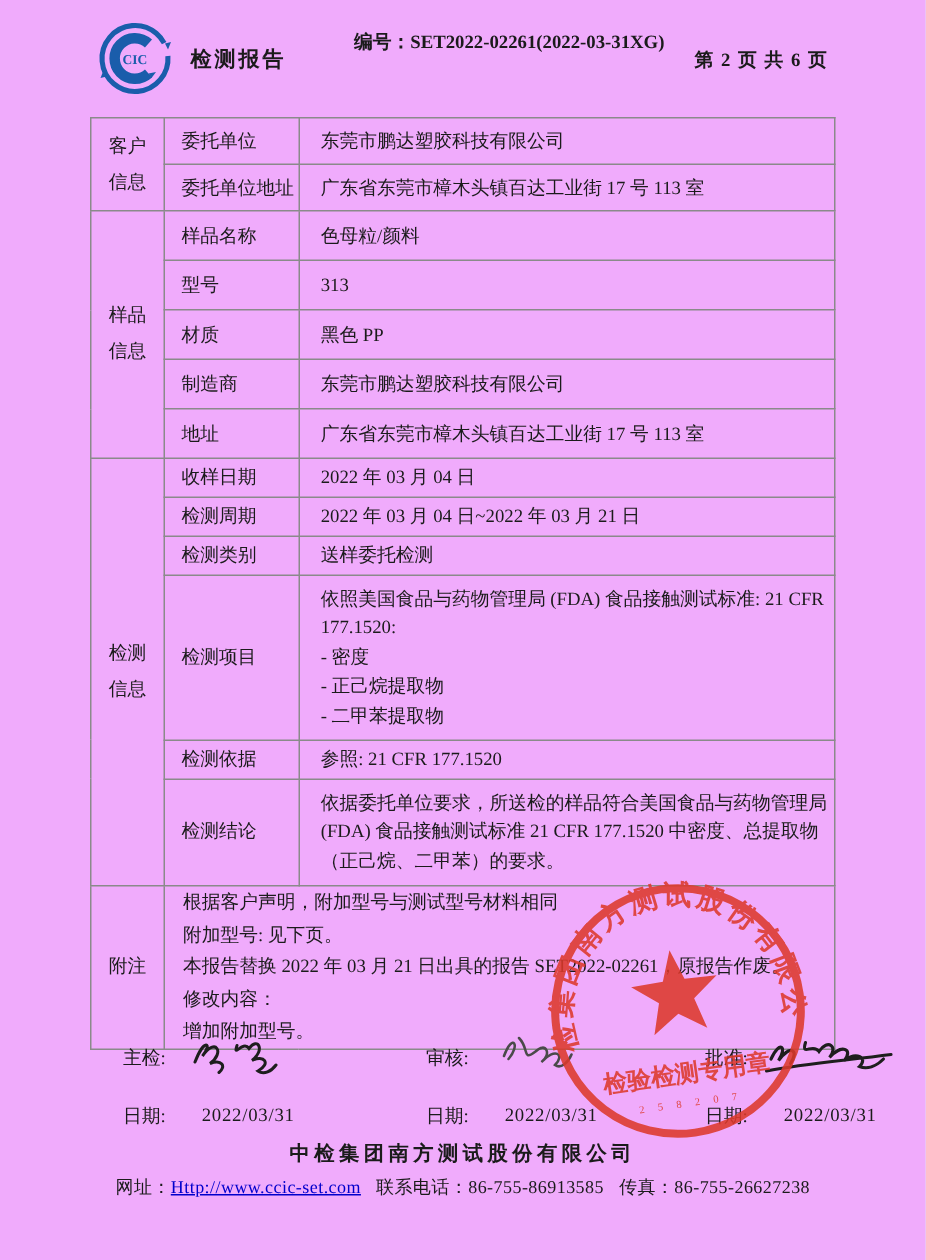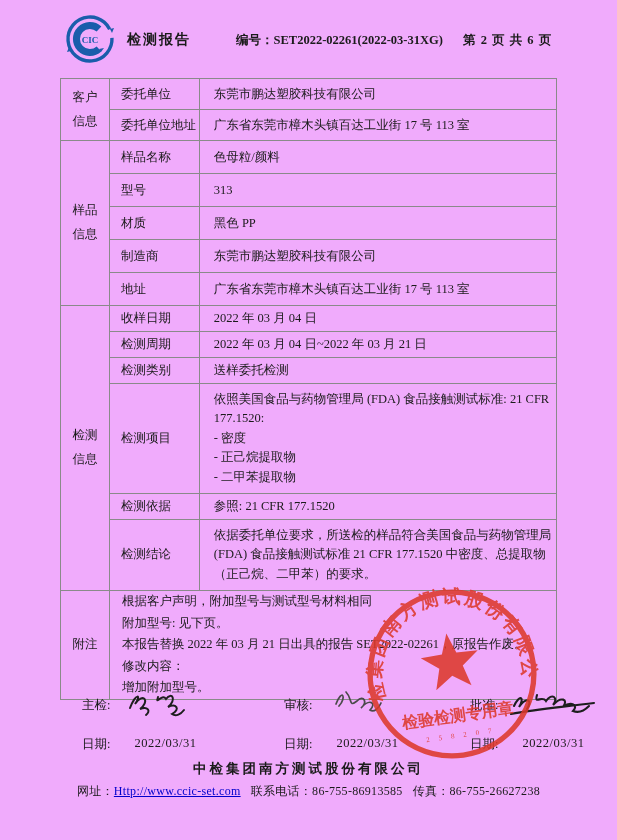--- a/index.html
+++ b/index.html
@@ -4,21 +4,21 @@
 <style>
   * { margin:0; padding:0; box-sizing:border-box; }
   body { background:#e9e9e9; font-family:"Liberation Serif","DejaVu Serif",serif; }
   .page {
     position:relative; width:617px; height:840px; background:#f0abfc;
     overflow:hidden; color:#1b1b1b; margin:0 auto;
   }
   
   .hdr-logo { position:absolute; left:64px; top:13px; width:52px; height:52px; }
   .hdr-title { position:absolute; left:127px; top:31px; font-size:14px; font-weight:bold; letter-spacing:2px; }
-  .hdr-no { position:absolute; left:236px; top:32px; font-size:12.5px; font-weight:bold; }
+  .hdr-no { position:absolute; left:236px; top:20px; font-size:12.5px; font-weight:bold; }
   .hdr-page { position:absolute; left:463px; top:32px; font-size:12.5px; font-weight:bold; letter-spacing:1px; }
   
   table.report {
     position:absolute; left:60px; top:78px; width:497px;
     border-collapse:collapse; table-layout:fixed;
     font-size:12.5px;
   }
   table.report td { border:1px solid #8a8a8a; vertical-align:middle; }
   td.sec {
     width:48px; text-align:center; white-space:pre-line;

